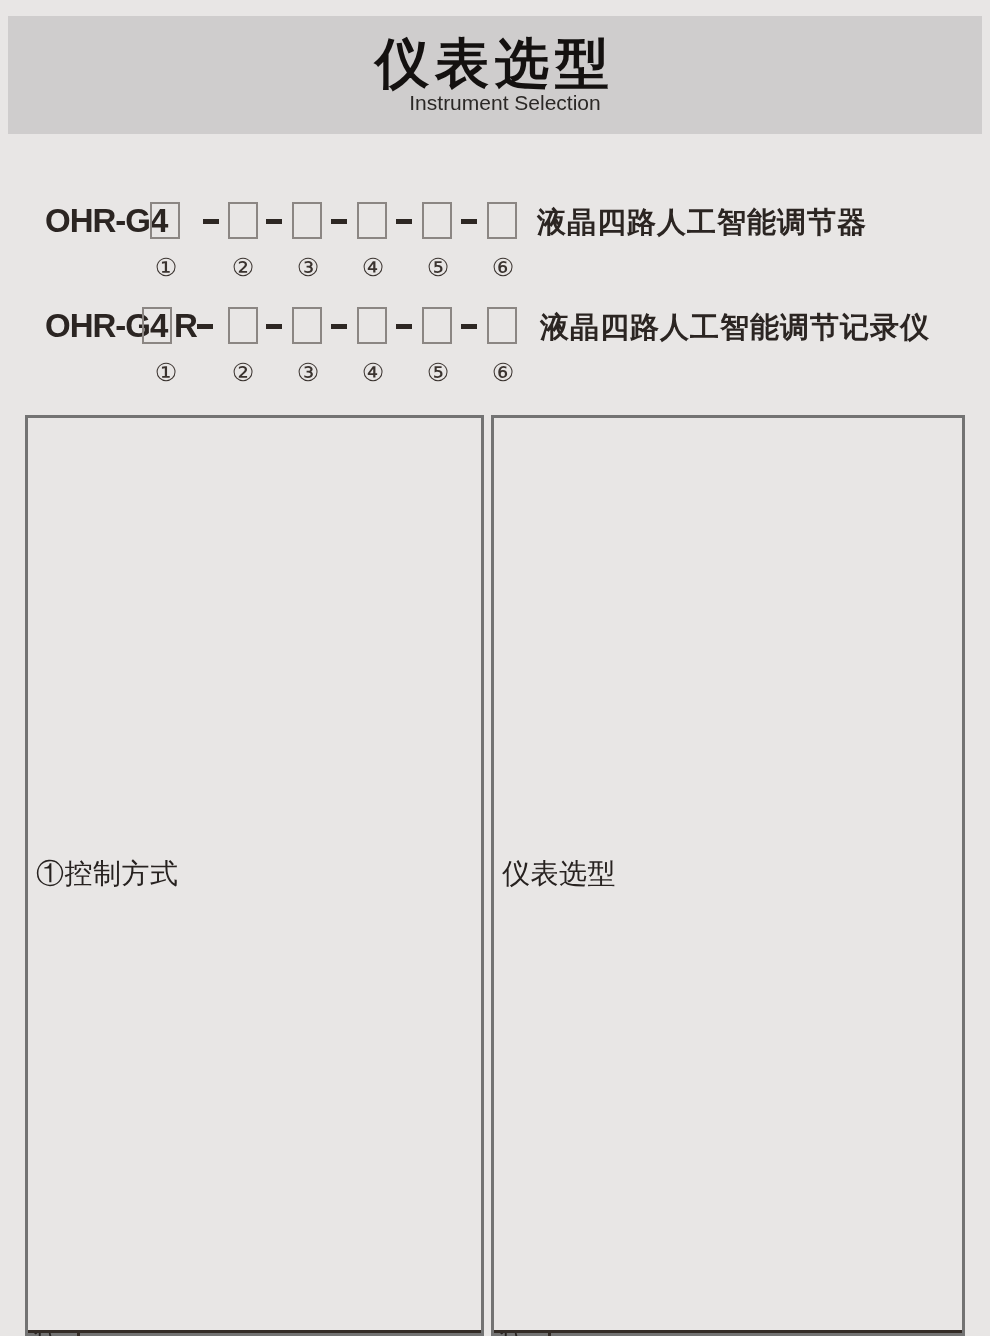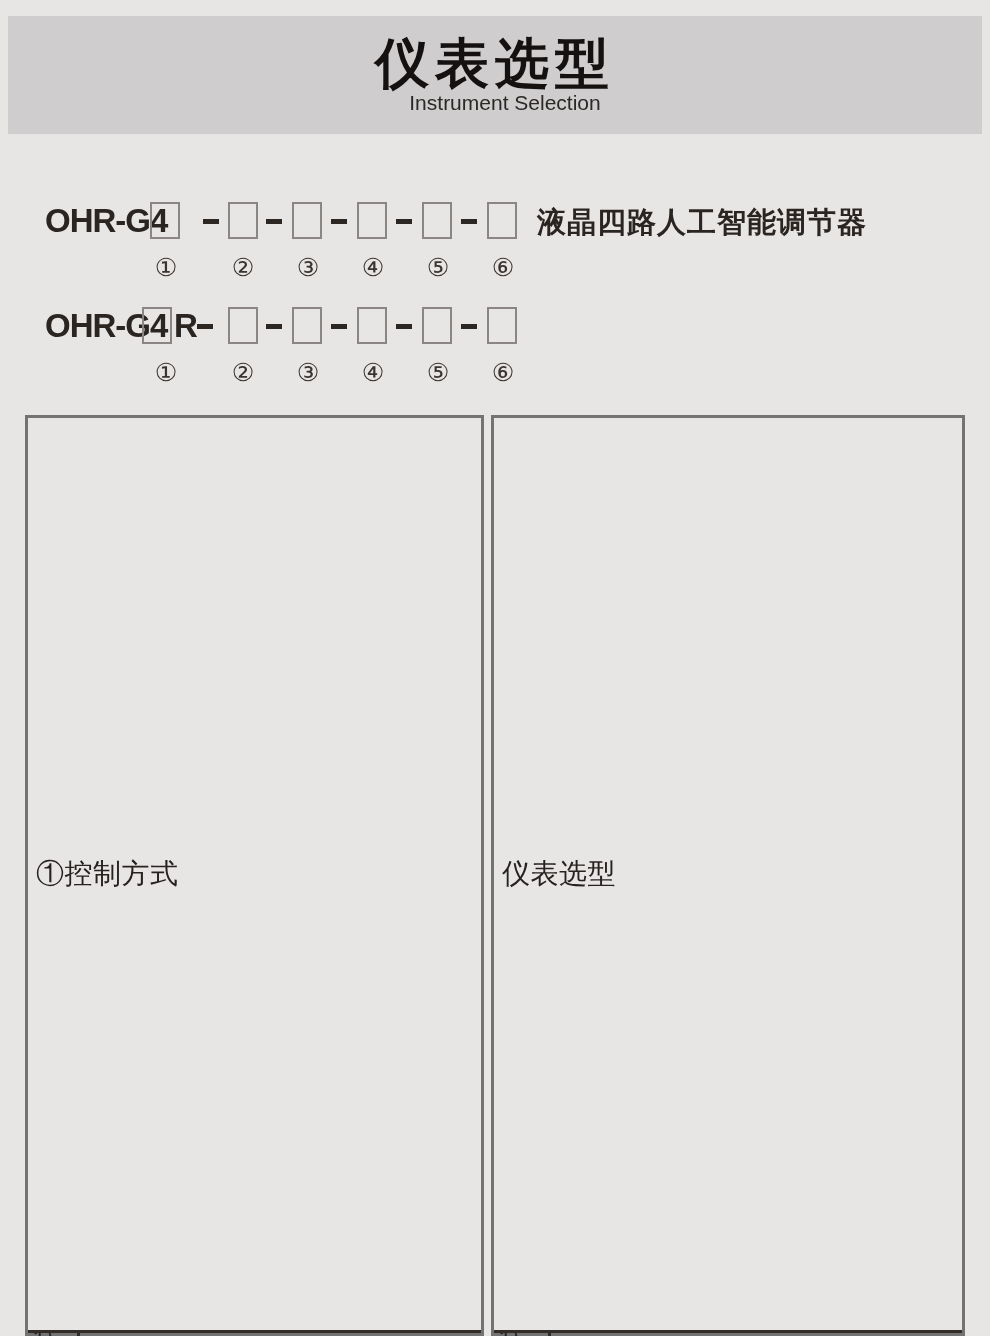--- a/index.html
+++ b/index.html
@@ -110,20 +110,21 @@
   <span class="model-dash" style="left:197px;"></span>
   <span class="model-box" style="left:228px;"></span>
   <span class="model-dash" style="left:266px;"></span>
   <span class="model-box" style="left:292px;"></span>
   <span class="model-dash" style="left:331px;"></span>
   <span class="model-box" style="left:357px;"></span>
   <span class="model-dash" style="left:396px;"></span>
   <span class="model-box" style="left:422px;"></span>
   <span class="model-dash" style="left:461px;"></span>
   <span class="model-box" style="left:487px;"></span>
+  <span class="model-label" style="left:540px;">液晶四路人工智能调节记录仪</span>
 </div>
 <div class="marker-row" style="top:359px;">
   <span class="marker" style="left:154px;">①</span>
   <span class="marker" style="left:231px;">②</span>
   <span class="marker" style="left:296px;">③</span>
   <span class="marker" style="left:361px;">④</span>
   <span class="marker" style="left:426px;">⑤</span>
   <span class="marker" style="left:491px;">⑥</span>
 </div>
 

